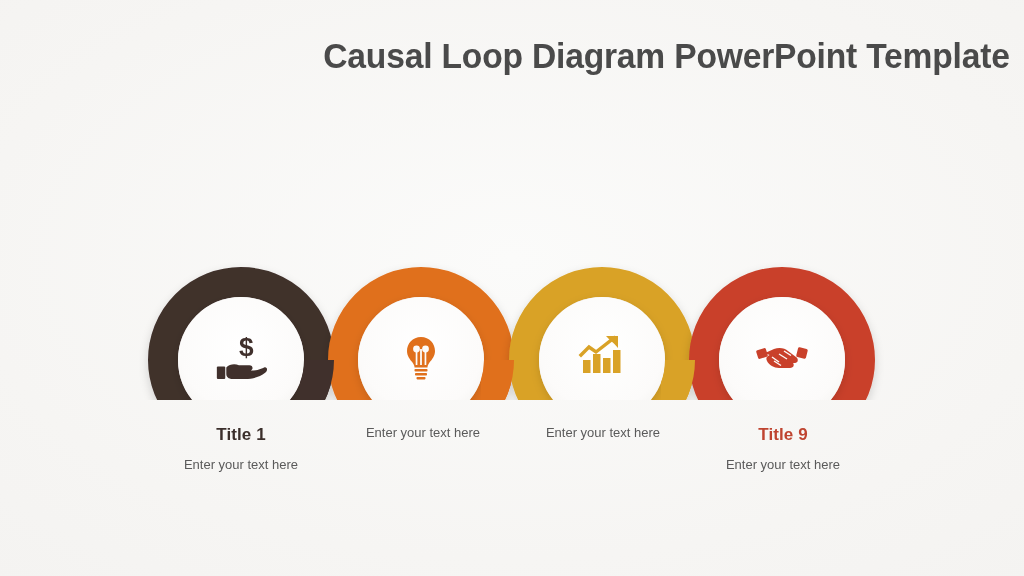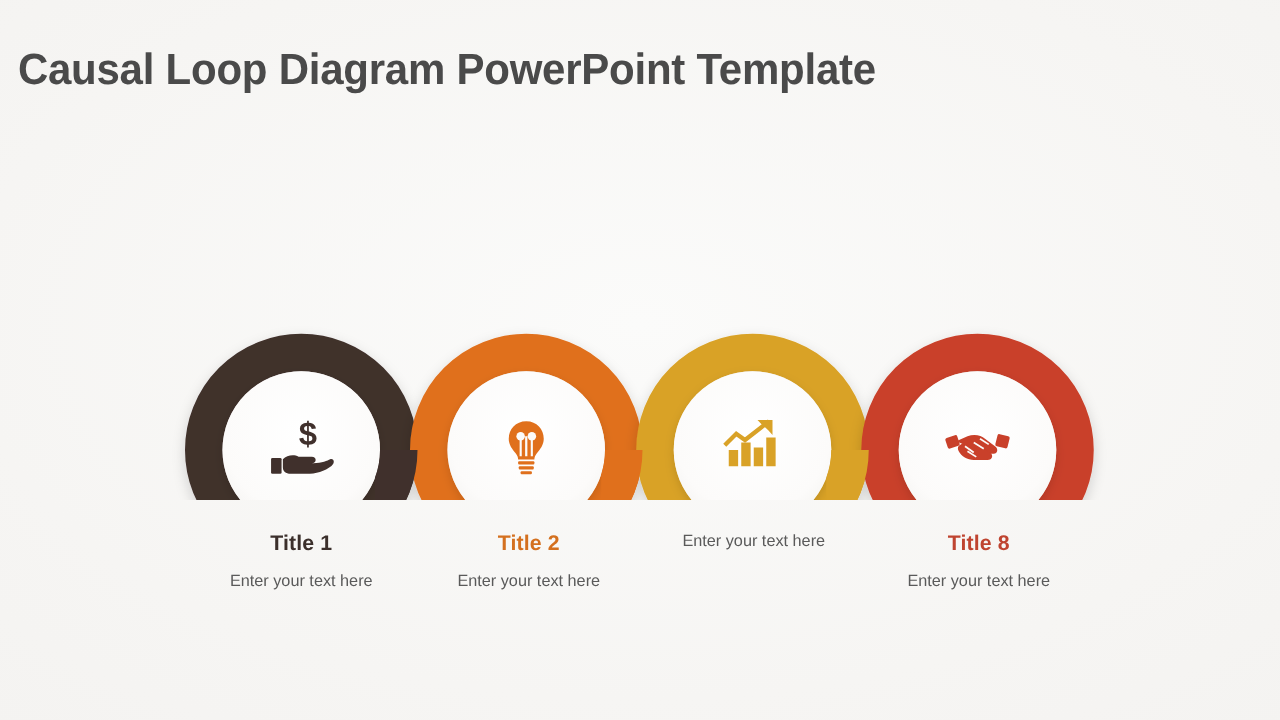--- a/index.html
+++ b/index.html
@@ -13,21 +13,21 @@
     position:relative;
     width:1024px; height:576px;
     background:
       radial-gradient(ellipse 900px 500px at 50% 45%, #fbfbfa 0%, #f6f5f3 60%, #f3f2f0 100%);
   }
 
   
   .title-wrap {
     position:absolute;
     left:0; right:0; top:36px;
-    text-align:left;
+    text-align:right;
   }
   .slide-title {
     display:inline-block;
     font-family:"Liberation Sans", sans-serif;
     font-size:35px;
     font-weight:bold;
     color:#4a4a4a;
     letter-spacing:-0.2px;
     transform:scaleX(0.96);
     transform-origin:center;
@@ -229,27 +229,26 @@
   </div>
 
   <div class="labels">
 
     <div class="label-col" style="left:116px;">
       <div class="label-title" style="color:#3b2f2b;">Title 1</div>
       <div class="label-sub">Enter your text here</div>
     </div>
 
     <div class="label-col" style="left:298px;">
-      <div class="label-title" style="color:#d4701f;">Title 2</div>
       <div class="label-sub">Enter your text here</div>
     </div>
 
     <div class="label-col" style="left:478px;">
       <div class="label-sub">Enter your text here</div>
     </div>
 
     <div class="label-col" style="left:658px;">
-      <div class="label-title" style="color:#bf4430;">Title 8</div>
+      <div class="label-title" style="color:#bf4430;">Title 9</div>
       <div class="label-sub">Enter your text here</div>
     </div>
 
   </div>
 </div>
 
 </body></html>

